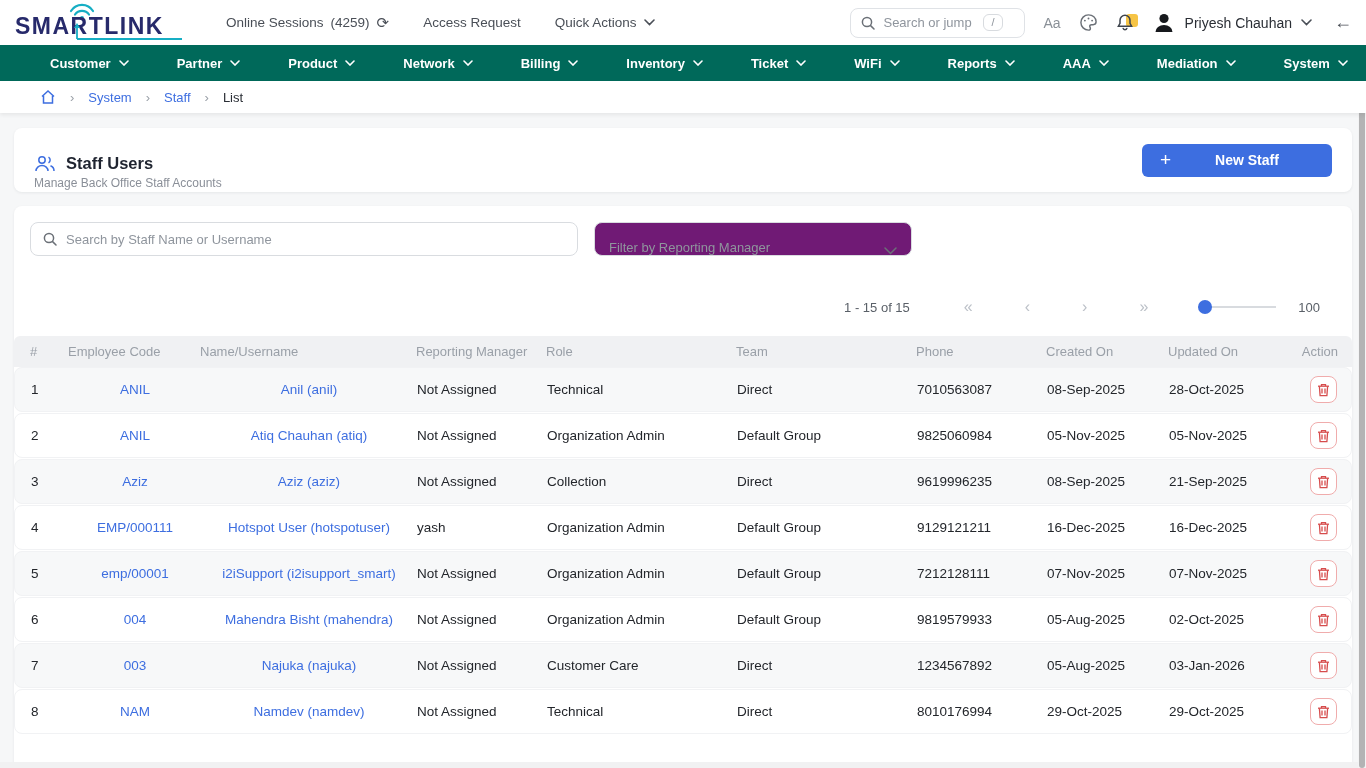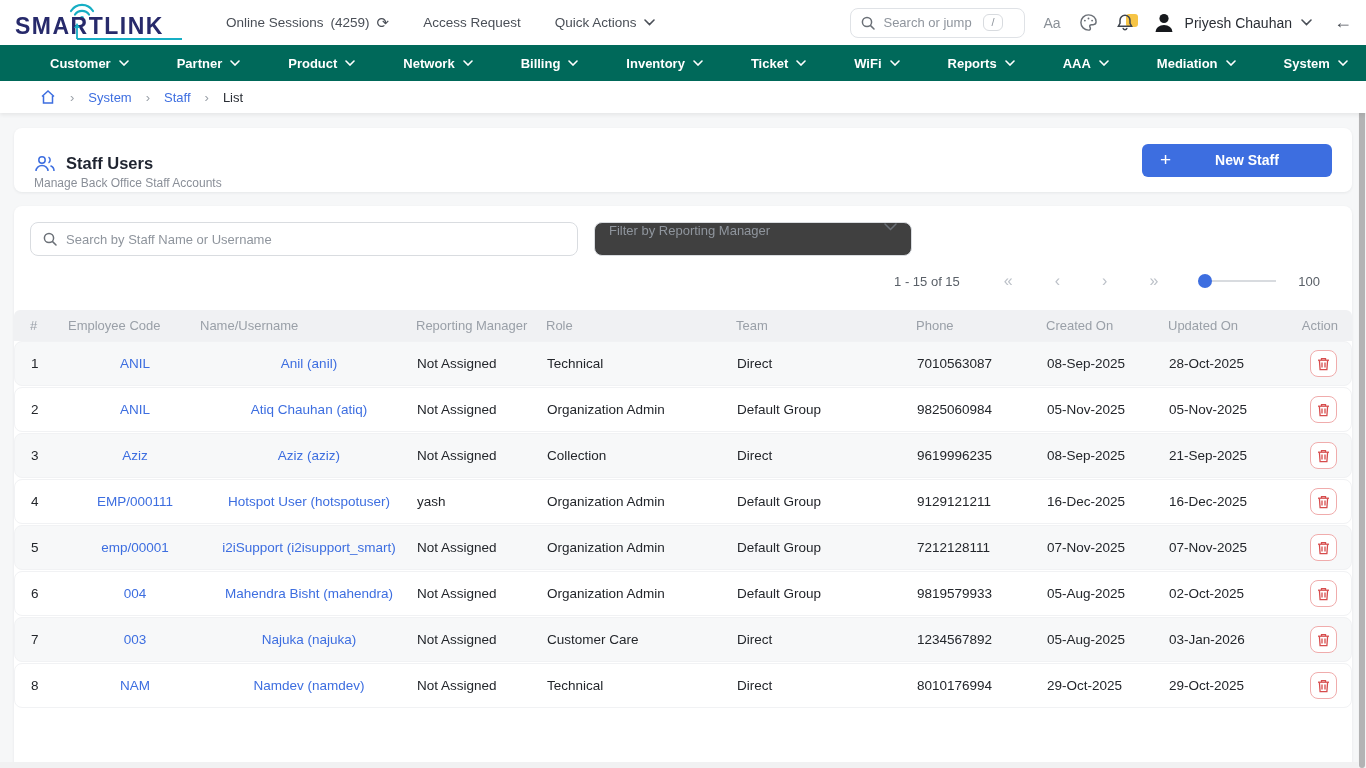--- a/index.html
+++ b/index.html
@@ -63,26 +63,26 @@
   .tabbar { padding:10px 16px 0; }
   .tab-active { display:inline-block; color:#3D6EE0; font-size:14px; font-weight:bold;
     padding:4px 5px 8px; border-bottom:3px solid #3D6EE0; cursor:pointer; }
 
   .filter-row { display:flex; gap:16px; margin:16px 16px 0; }
   .search-input { display:flex; align-items:center; gap:9px; border:1px solid #D9DCE0;
     border-radius:8px; height:34px; width:548px; padding:12px 12px; background:#fff; }
   .search-input input { border:none; outline:none; flex:1; font-size:13px; color:#3E444D;
     font-family:inherit; background:transparent; }
   .search-input input::placeholder { color:#8F959D; }
-  .select-box { display:flex; align-items:flex-start; justify-content:space-between;
+  .select-box { display:flex; align-items:flex-end; justify-content:space-between;
     border:1px solid #D9DCE0; border-radius:8px; height:34px; width:318px;
-    padding:0 14px; color:#8F959D; font-size:13px; cursor:pointer; background:#404040; }
-
-  .paging-row { display:flex; align-items:center; justify-content:flex-end; gap:2px;
-    margin:16px 32px 0; }
+    padding:0 14px; color:#8F959D; font-size:13px; cursor:pointer; background:#701a75; }
+
+  .paging-row { display:flex; align-items:center; justify-content:flex-end; gap:12px;
+    margin:42px 32px 0; }
   .pg-range { font-size:13px; color:#5A6068; margin-right:22px; }
   .pg-btn { color:#BCC1C8; font-size:16px; cursor:pointer; padding:0 20px; user-select:none; }
   .pg-slider { display:flex; align-items:center; margin-left:18px; }
   .slider-wrap { position:relative; width:78px; height:14px; }
   .slider-track { position:absolute; top:6px; left:0; right:0; height:2px; background:#D8DBDF; }
   .slider-dot { position:absolute; top:0; left:0; width:14px; height:14px; border-radius:50%;
     background:#3D6EE0; cursor:pointer; }
   .pg-size { font-size:13px; color:#5A6068; margin-left:22px; }
 
   

